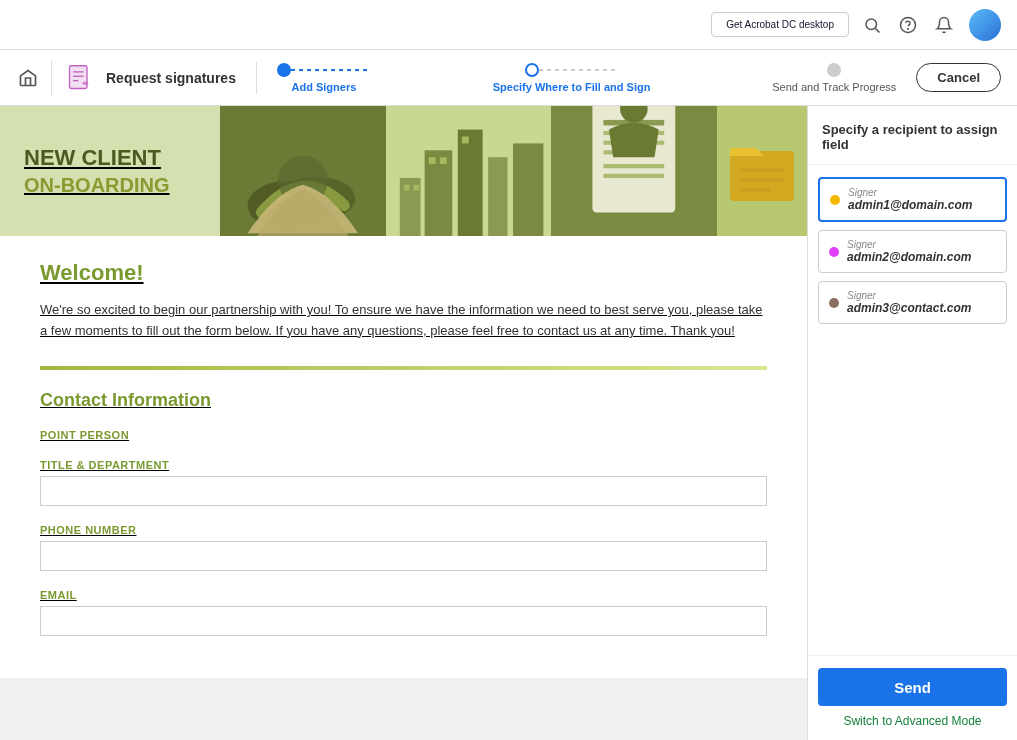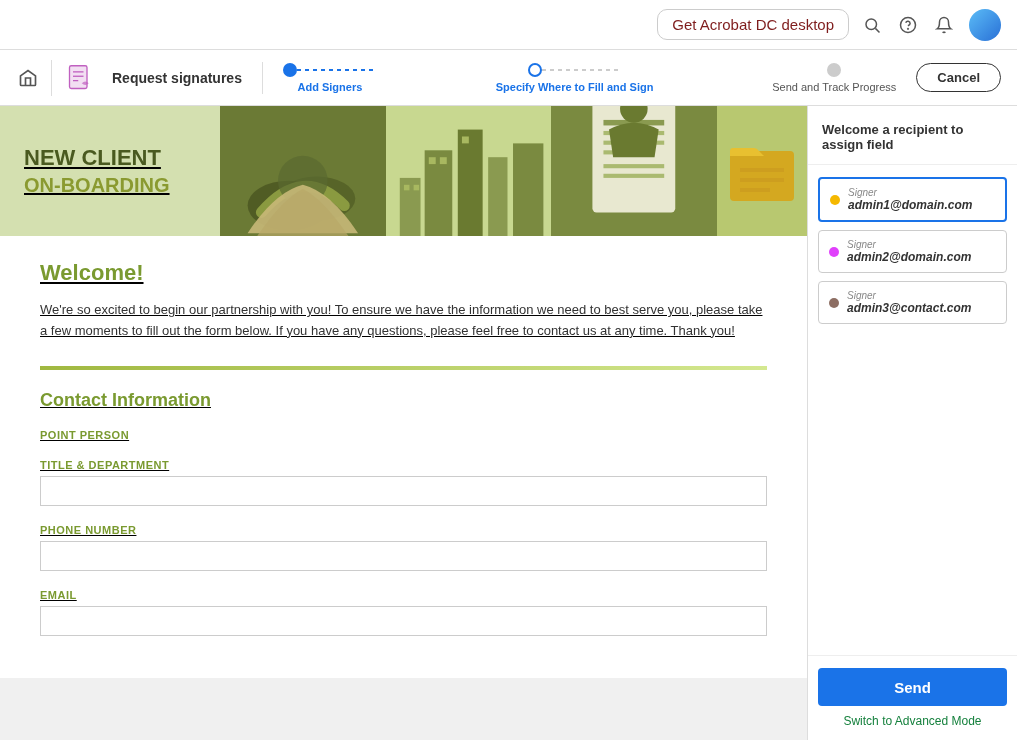--- a/index.html
+++ b/index.html
@@ -11,26 +11,26 @@
       background: #fff;
       border-bottom: 1px solid #ddd;
       display: flex;
       align-items: center;
       justify-content: flex-end;
       padding: 0 16px;
       gap: 12px;
     }
     .acrobat-btn {
       border: 1px solid #ccc;
-      border-radius: 10px;
+      border-radius: 4px;
       padding: 6px 14px;
-      font-size: 15px;
-      background: #fff;
-      cursor: pointer;
-      color: #7f1d1d;
+      font-size: 10px;
+      background: #fff;
+      cursor: pointer;
+      color: #0f172a;
     }
     .topbar-icons {
       display: flex;
       align-items: center;
       gap: 14px;
     }
     .topbar-icon {
       width: 22px;
       height: 22px;
       display: flex;
@@ -67,21 +67,21 @@
       color: #555;
       font-size: 18px;
       cursor: pointer;
       border-right: 1px solid #ddd;
       margin-right: 12px;
       padding-right: 12px;
     }
     .request-sig-section {
       display: flex;
       align-items: center;
-      gap: 16px;
+      gap: 10px;
       border-right: 1px solid #ddd;
       padding-right: 20px;
     }
     .req-sig-icon {
       width: 32px;
       height: 32px;
       display: flex;
       align-items: center;
       justify-content: center;
     }
@@ -562,21 +562,21 @@
         </div>
         <div class="field-group">
           <div class="field-label">EMAIL</div>
           <input class="field-input" type="text" style="">
         </div>
       </div>
     </div>
   </div>
 
   <div class="right-panel">
-    <div class="right-panel-title">Welcome a recipient to assign field</div>
+    <div class="right-panel-title">Specify a recipient to assign field</div>
     <div class="signers-list">
 
       <div class="signer-item selected">
         <div class="signer-dot" style="background:#f5b800;"></div>
         <div class="signer-info">
           <span class="signer-role">Signer</span>
           <span class="signer-email">admin1@domain.com</span>
         </div>
       </div>
 

